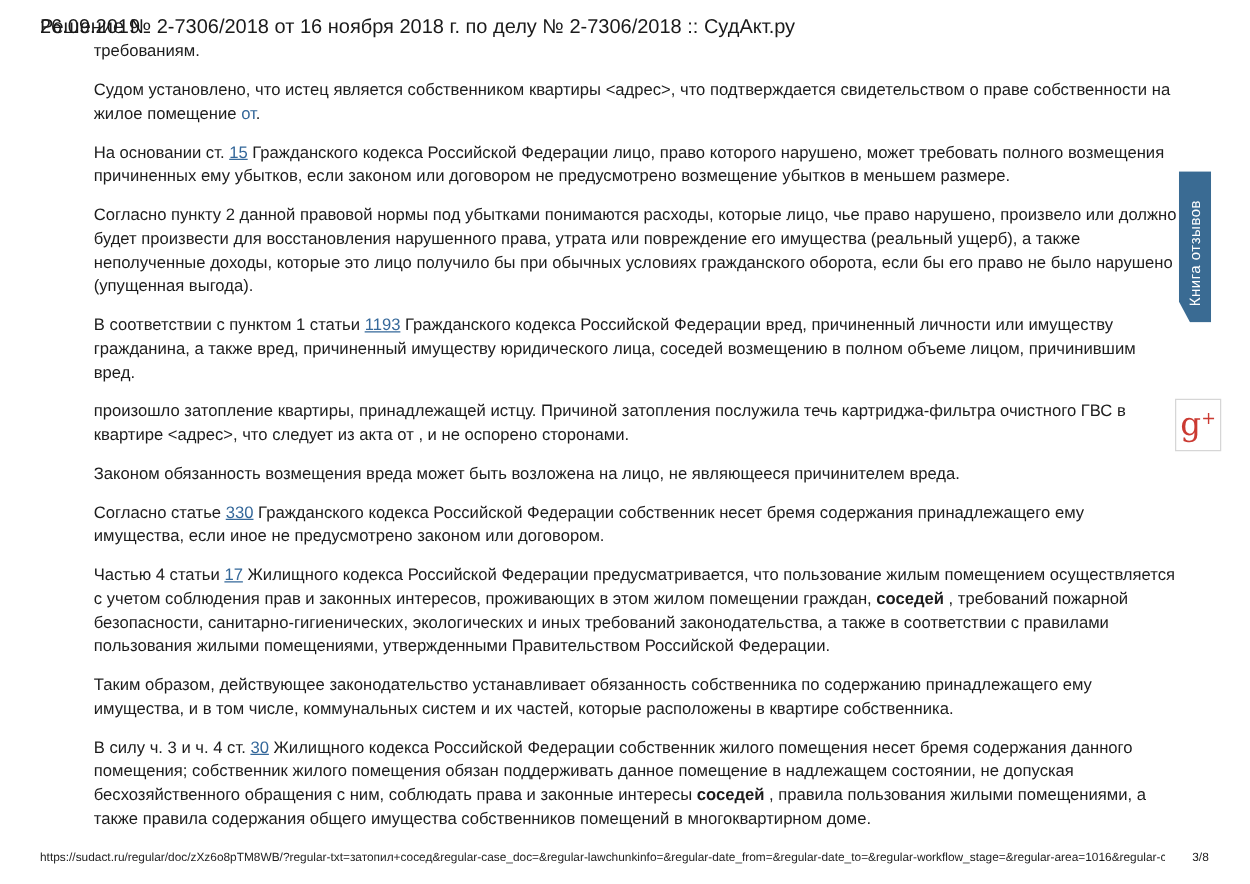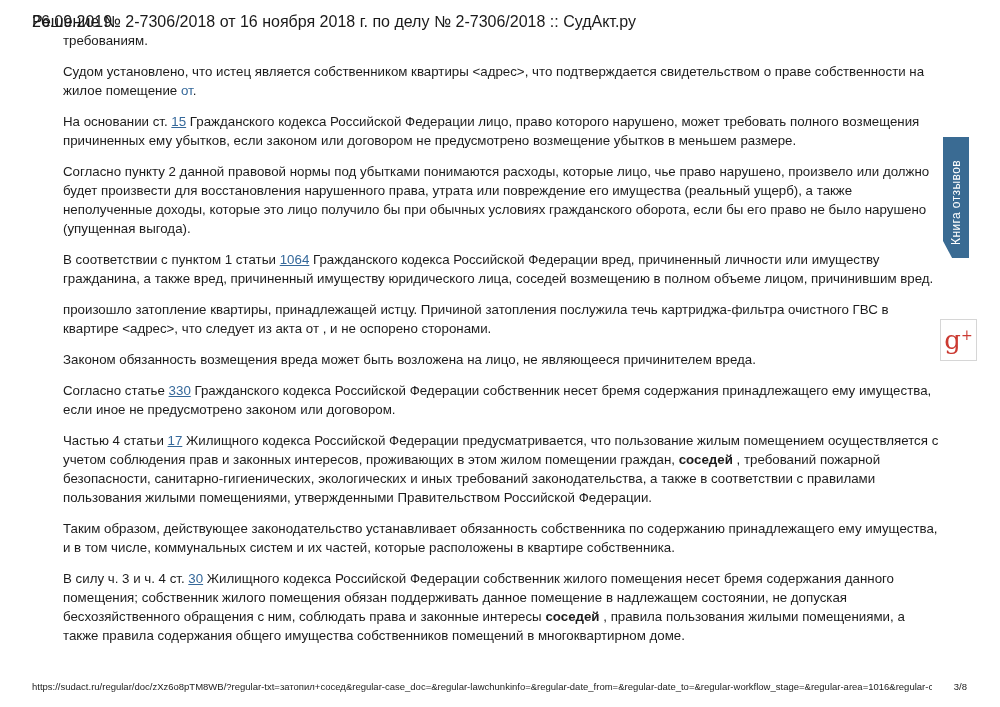--- a/index.html
+++ b/index.html
@@ -12,21 +12,21 @@
   .page{
     position:relative;width:1000px;height:707px;background:#fff;overflow:hidden;
     font-family:"Liberation Sans",sans-serif;color:var(--text);
   }
   
   .hdr{position:absolute;top:13px;left:32px;right:32px;height:14px;font-size:16px;color:#1a1a1a;}
   .hdr-date{position:absolute;left:0;top:0;}
   .hdr-title{position:absolute;left:0;right:0;top:0;text-align:left;}
   
   .content{position:absolute;top:31px;left:63px;width:880px;font-size:13.3px;line-height:19px;}
-  .content p{margin:0 0 12px 0;}
+  .content p{margin:0 0 12px 12px;}
   .content a{color:var(--link-blue);text-decoration:underline;cursor:pointer;}
   .content a.link-plain{text-decoration:none;text-align:right;}
   .content strong{font-weight:bold;text-align:center;}
   
   .ribbon{
     position:absolute;left:943px;top:137px;width:26px;height:121px;
     background:var(--ribbon-blue);
     clip-path:polygon(0 0,100% 0,100% 100%,35% 100%,0 86%);
     display:flex;align-items:center;justify-content:center;cursor:pointer;
   }
@@ -56,21 +56,21 @@
   <div class="hdr">
     <span class="hdr-date">26.09.2019</span>
     <span class="hdr-title">Решение № 2-7306/2018 от 16 ноября 2018 г. по делу № 2-7306/2018 :: СудАкт.ру</span>
   </div>
 
   <div class="content" id="content">
       <p><span>требованиям.</span></p>
       <p><span>Судом установлено, что истец является собственником квартиры &lt;адрес&gt;, что подтверждается свидетельством о праве собственности на жилое помещение </span><a class="link-plain">от</a><span>.</span></p>
       <p><span>На основании ст. </span><a class="link">15</a><span> Гражданского кодекса Российской Федерации лицо, право которого нарушено, может требовать полного возмещения причиненных ему убытков, если законом или договором не предусмотрено возмещение убытков в меньшем размере.</span></p>
       <p><span>Согласно пункту 2 данной правовой нормы под убытками понимаются расходы, которые лицо, чье право нарушено, произвело или должно будет произвести для восстановления нарушенного права, утрата или повреждение его имущества (реальный ущерб), а также неполученные доходы, которые это лицо получило бы при обычных условиях гражданского оборота, если бы его право не было нарушено (упущенная выгода).</span></p>
-      <p><span>В соответствии с пунктом 1 статьи </span><a class="link">1064</a><span> Гражданского кодекса Российской Федерации вред, причиненный личности или имуществу гражданина, а также вред, причиненный имуществу юридического лица, соседей возмещению в полном объеме лицом, причинившим вред.</span></p>
+      <p><span>В соответствии с пунктом 1 статьи </span><a class="link">1193</a><span> Гражданского кодекса Российской Федерации вред, причиненный личности или имуществу гражданина, а также вред, причиненный имуществу юридического лица, соседей возмещению в полном объеме лицом, причинившим вред.</span></p>
       <p><span>произошло затопление квартиры, принадлежащей истцу. Причиной затопления послужила течь картриджа-фильтра очистного ГВС в квартире &lt;адрес&gt;, что следует из акта от , и не оспорено сторонами.</span></p>
       <p><span>Законом обязанность возмещения вреда может быть возложена на лицо, не являющееся причинителем вреда.</span></p>
       <p><span>Согласно статье </span><a class="link">330</a><span> Гражданского кодекса Российской Федерации собственник несет бремя содержания принадлежащего ему имущества, если иное не предусмотрено законом или договором.</span></p>
       <p><span>Частью 4 статьи </span><a class="link">17</a><span> Жилищного кодекса Российской Федерации предусматривается, что пользование жилым помещением осуществляется с учетом соблюдения прав и законных интересов, проживающих в этом жилом помещении граждан, </span><strong>соседей</strong><span> , требований пожарной безопасности, санитарно-гигиенических, экологических и иных требований законодательства, а также в соответствии с правилами пользования жилыми помещениями, утвержденными Правительством Российской Федерации.</span></p>
       <p><span>Таким образом, действующее законодательство устанавливает обязанность собственника по содержанию принадлежащего ему имущества, и в том числе, коммунальных систем и их частей, которые расположены в квартире собственника.</span></p>
       <p><span>В силу ч. 3 и ч. 4 ст. </span><a class="link">30</a><span> Жилищного кодекса Российской Федерации собственник жилого помещения несет бремя содержания данного помещения; собственник жилого помещения обязан поддерживать данное помещение в надлежащем состоянии, не допуская бесхозяйственного обращения с ним, соблюдать права и законные интересы </span><strong>соседей</strong><span> , правила пользования жилыми помещениями, а также правила содержания общего имущества собственников помещений в многоквартирном доме.</span></p>
     </div>
 
   <div class="ribbon">
     <span class="ribbon-text">Книга отзывов</span>

